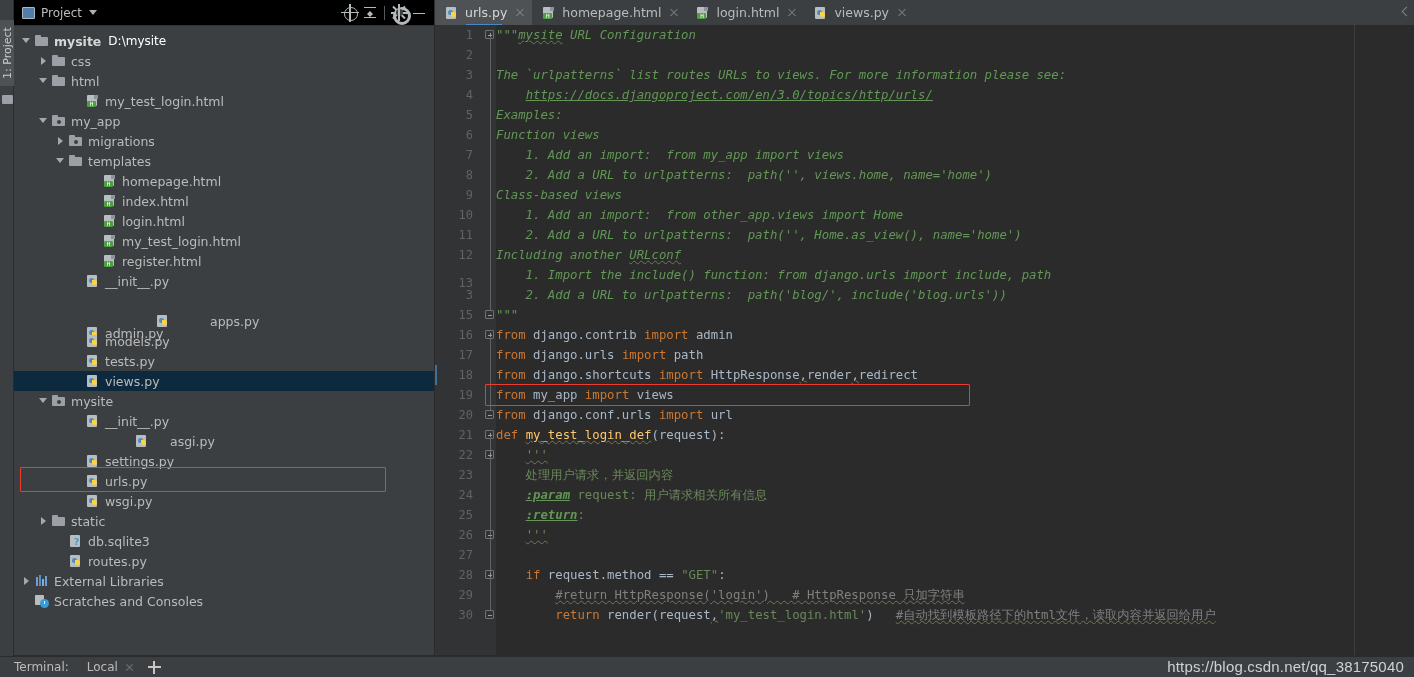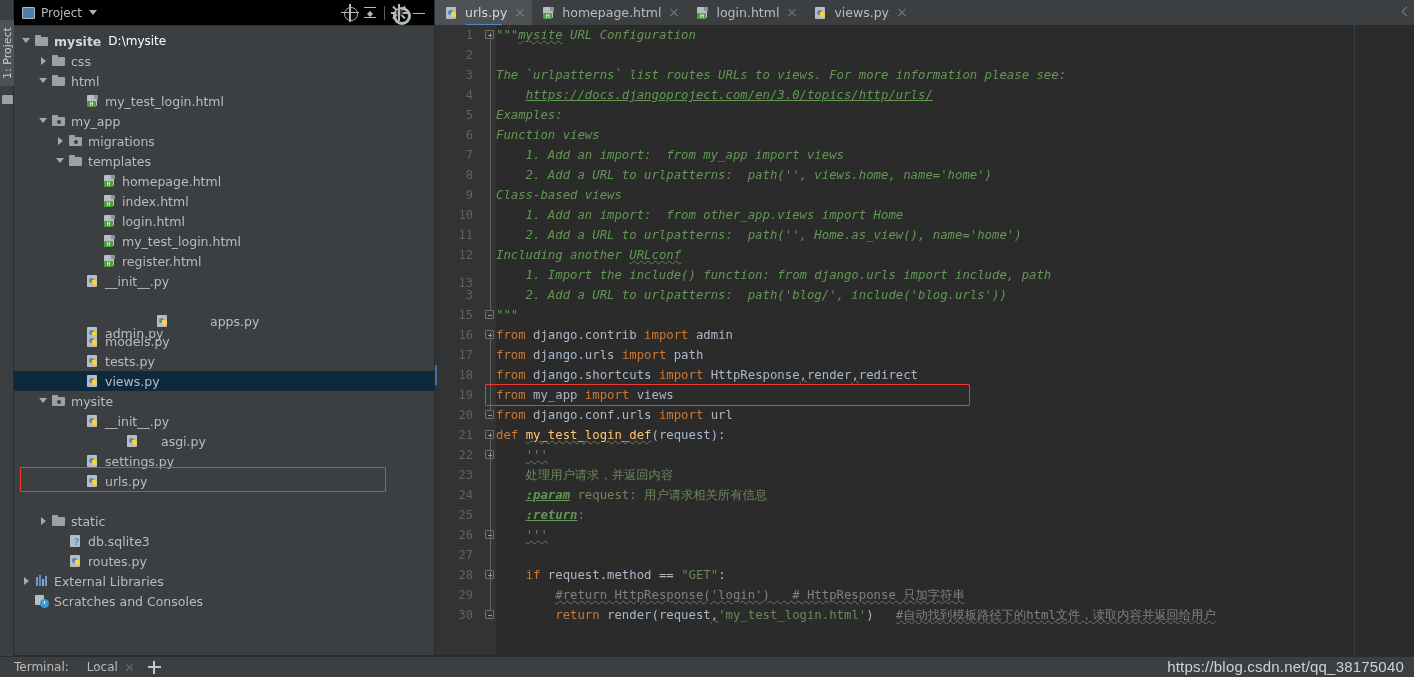--- a/index.html
+++ b/index.html
@@ -562,21 +562,21 @@
         </div>
         <div class="trow" style="position: absolute; left: 0px; right: 0px; top: 385px;">
           <span style="display:inline-block;width:57px;flex:0 0 auto"></span>
           <span class="arrow"></span>
           <span class="ficon ic-py">
             <i></i>
             <u></u>
           </span>
           <span class="tlabel">__init__.py</span>
         </div>
-        <div class="trow" style="position: absolute; left: 8px; right: 0px; top: 405px; gap: 16px;">
+        <div class="trow" style="position: absolute; left: 17px; right: 0px; top: 405px; gap: 16px;">
           <span style="display:inline-block;width:57px;flex:0 0 auto"></span>
           <span class="arrow"></span>
           <span class="ficon ic-py">
             <i></i>
             <u></u>
           </span>
           <span class="tlabel">asgi.py</span>
         </div>
         <div class="trow" style="position: absolute; left: 0px; right: 0px; top: 425px;">
           <span style="display:inline-block;width:57px;flex:0 0 auto"></span>
@@ -590,20 +590,29 @@
         <div class="trow" style="position: absolute; left: 0px; right: 0px; top: 445px;">
           <span style="display:inline-block;width:57px;flex:0 0 auto"></span>
           <span class="arrow"></span>
           <span class="ficon ic-py">
             <i></i>
             <u></u>
           </span>
           <span class="tlabel">urls.py</span>
         </div>
         <div class="redbox" style="left: 6px; top: 441px; width: 366px; height: 25px;"></div>
+        <div class="trow" style="position: absolute; left: 0px; right: 0px; top: 465px;">
+          <span style="display:inline-block;width:57px;flex:0 0 auto"></span>
+          <span class="arrow"></span>
+          <span class="ficon ic-py">
+            <i></i>
+            <u></u>
+          </span>
+          <span class="tlabel">wsgi.py</span>
+        </div>
         <div class="trow" style="position: absolute; left: 0px; right: 0px; top: 485px;">
           <span style="display:inline-block;width:23px;flex:0 0 auto"></span>
           <span class="arrow right"></span>
           <span class="ficon ic-folder"></span>
           <span class="tlabel">static</span>
         </div>
         <div class="trow" style="position: absolute; left: 0px; right: 0px; top: 505px;">
           <span style="display:inline-block;width:40px;flex:0 0 auto"></span>
           <span class="arrow"></span>
           <span class="ficon ic-db">

